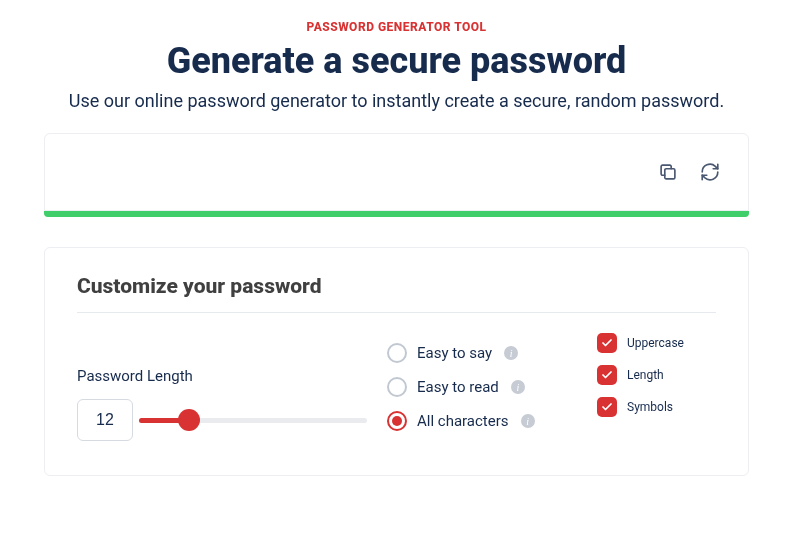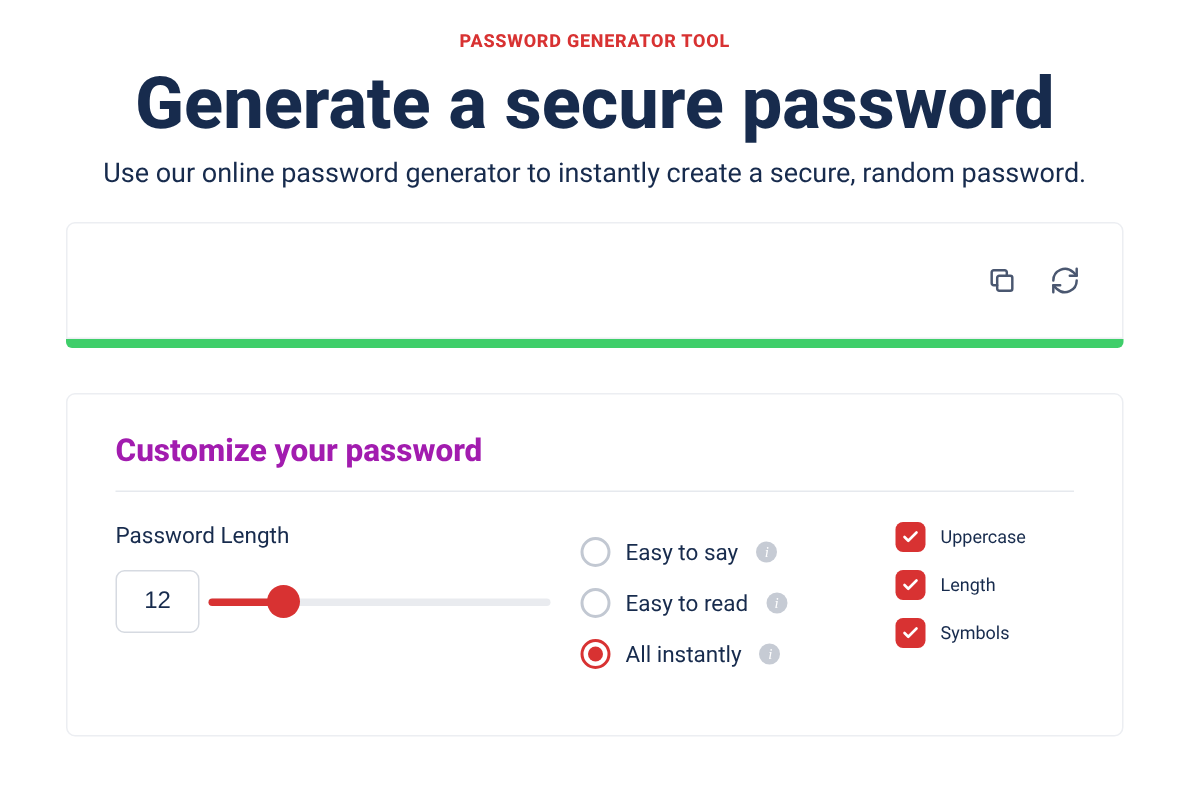--- a/index.html
+++ b/index.html
@@ -16,21 +16,21 @@
     text-align: center;
   }
   .eyebrow {
     color: #d83232;
     font-size: 12px;
     font-weight: 800;
     letter-spacing: 0.5px;
     margin-bottom: 6px;
   }
   .title {
-    font-size: 48px;
+    font-size: 36px;
     font-weight: 800;
     color: #172b4d;
     margin-bottom: 8px;
   }
   .subtitle {
     font-size: 18px;
     color: #172b4d;
     margin-bottom: 22px;
   }
   
@@ -62,33 +62,33 @@
   .custom-card {
     background: #fff;
     border: 1px solid #eceef2;
     border-radius: 6px;
     padding: 26px 32px 30px 32px;
     text-align: left;
   }
   .section-title {
     font-size: 21px;
     font-weight: 800;
-    color: #a21caf;
+    color: #404040;
     margin-bottom: 14px;
   }
   .divider {
     border: none;
     border-top: 1px solid #e6e9ee;
     margin-bottom: 20px;
   }
   .grid {
     display: flex;
     gap: 20px;
   }
-  .col-left { flex: 0 0 290px; }
+  .col-left { flex: 0 0 290px; margin-top: 34px; }
   .col-mid { flex: 0 0 190px; }
   .col-right { flex: 1; }
   .field-label {
     font-size: 15px;
     color: #172b4d;
     margin-bottom: 14px;
     display: block;
   }
   .len-row { display: flex; align-items: center; gap: 6px; }
   .len-input {
@@ -212,21 +212,21 @@
           <span>Easy to say</span>
           <span class="info-icon">i</span>
         </div>
         <div class="radio-row">
           <span class="radio"></span>
           <span>Easy to read</span>
           <span class="info-icon">i</span>
         </div>
         <div class="radio-row">
           <span class="radio selected"></span>
-          <span>All instantly</span>
+          <span>All characters</span>
           <span class="info-icon">i</span>
         </div>
       </div>
 
       <div class="col-right">
         <div class="check-row">
           <span class="check">
             <svg width="12" height="12" viewBox="0 0 24 24" fill="none" stroke-width="3.5" stroke-linecap="round" stroke-linejoin="round">
                 <polyline points="4 12 9 17 20 6"></polyline>
               </svg>

